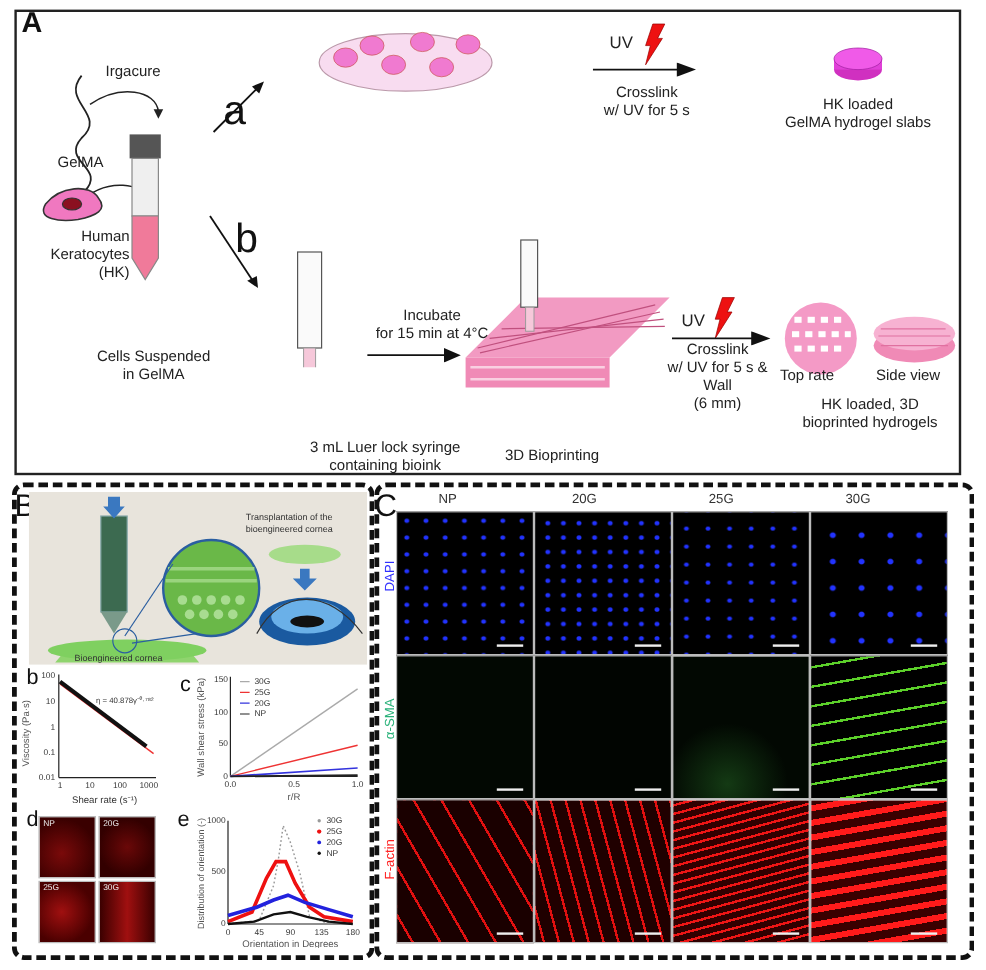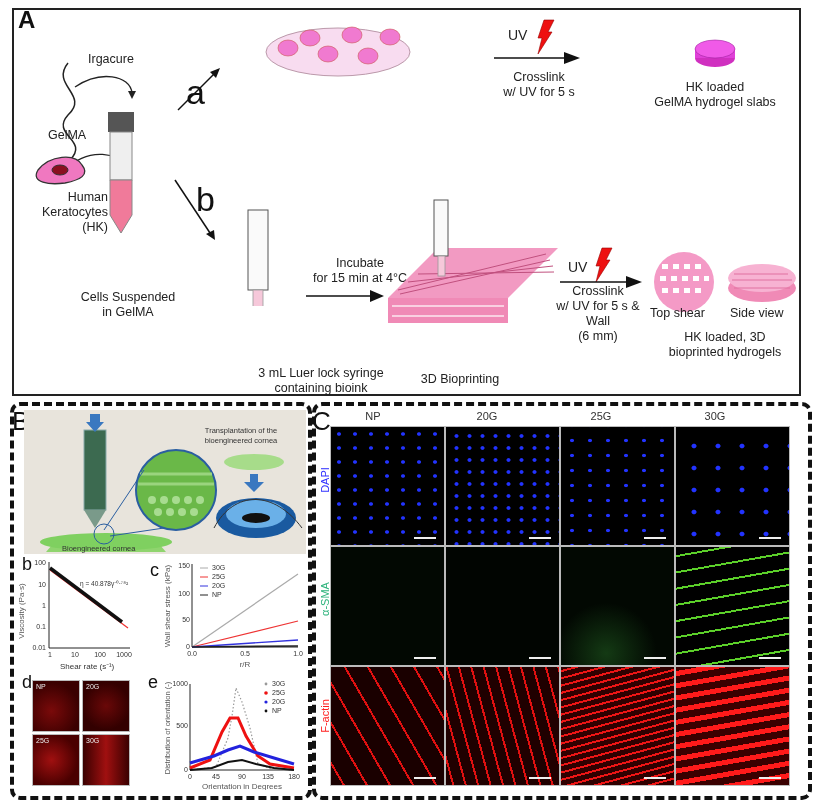--- a/index.html
+++ b/index.html
@@ -168,21 +168,21 @@
 </svg>
 <svg class="abs" style="left:724px;top:258px;" width="76" height="50">
   <ellipse cx="38" cy="30" rx="34" ry="14" fill="#f08ab6"></ellipse>
   <ellipse cx="38" cy="20" rx="34" ry="14" fill="#f7b2d2"></ellipse>
   <g stroke="#e070a0" stroke-width="1">
     <line x1="10" y1="16" x2="64" y2="16"></line>
       <line x1="8" y1="22" x2="68" y2="22"></line>
       <line x1="10" y1="30" x2="66" y2="30"></line>
   </g>
 </svg>
-<div class="abs txt" style="left:650px;top:306px;">Top shear</div>
+<div class="abs txt" style="left:650px;top:306px;">Top rate</div>
 <div class="abs txt" style="left:730px;top:306px;">Side view</div>
 <div class="abs txt" style="left:660px;top:330px;width:130px;">
   <div>HK loaded, 3D</div>
   <div>bioprinted hydrogels</div>
 </div>
 
 <div class="dash-box" style="left:10px;top:402px;width:302px;height:398px;border-radius:10px;"></div>
 <div class="abs lbl" style="left:12px;top:406px;font-size:26px;font-weight:normal;">B</div>
 <div class="abs" style="left:32px;top:418px;font-size:15px;">a</div>
 

